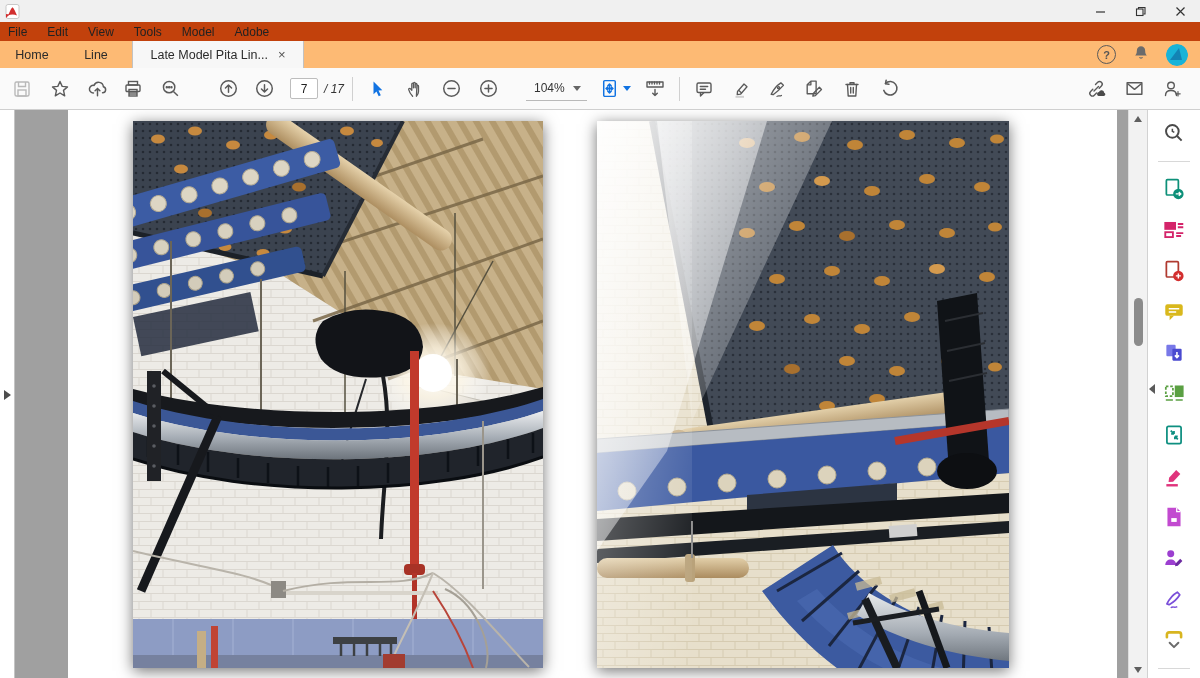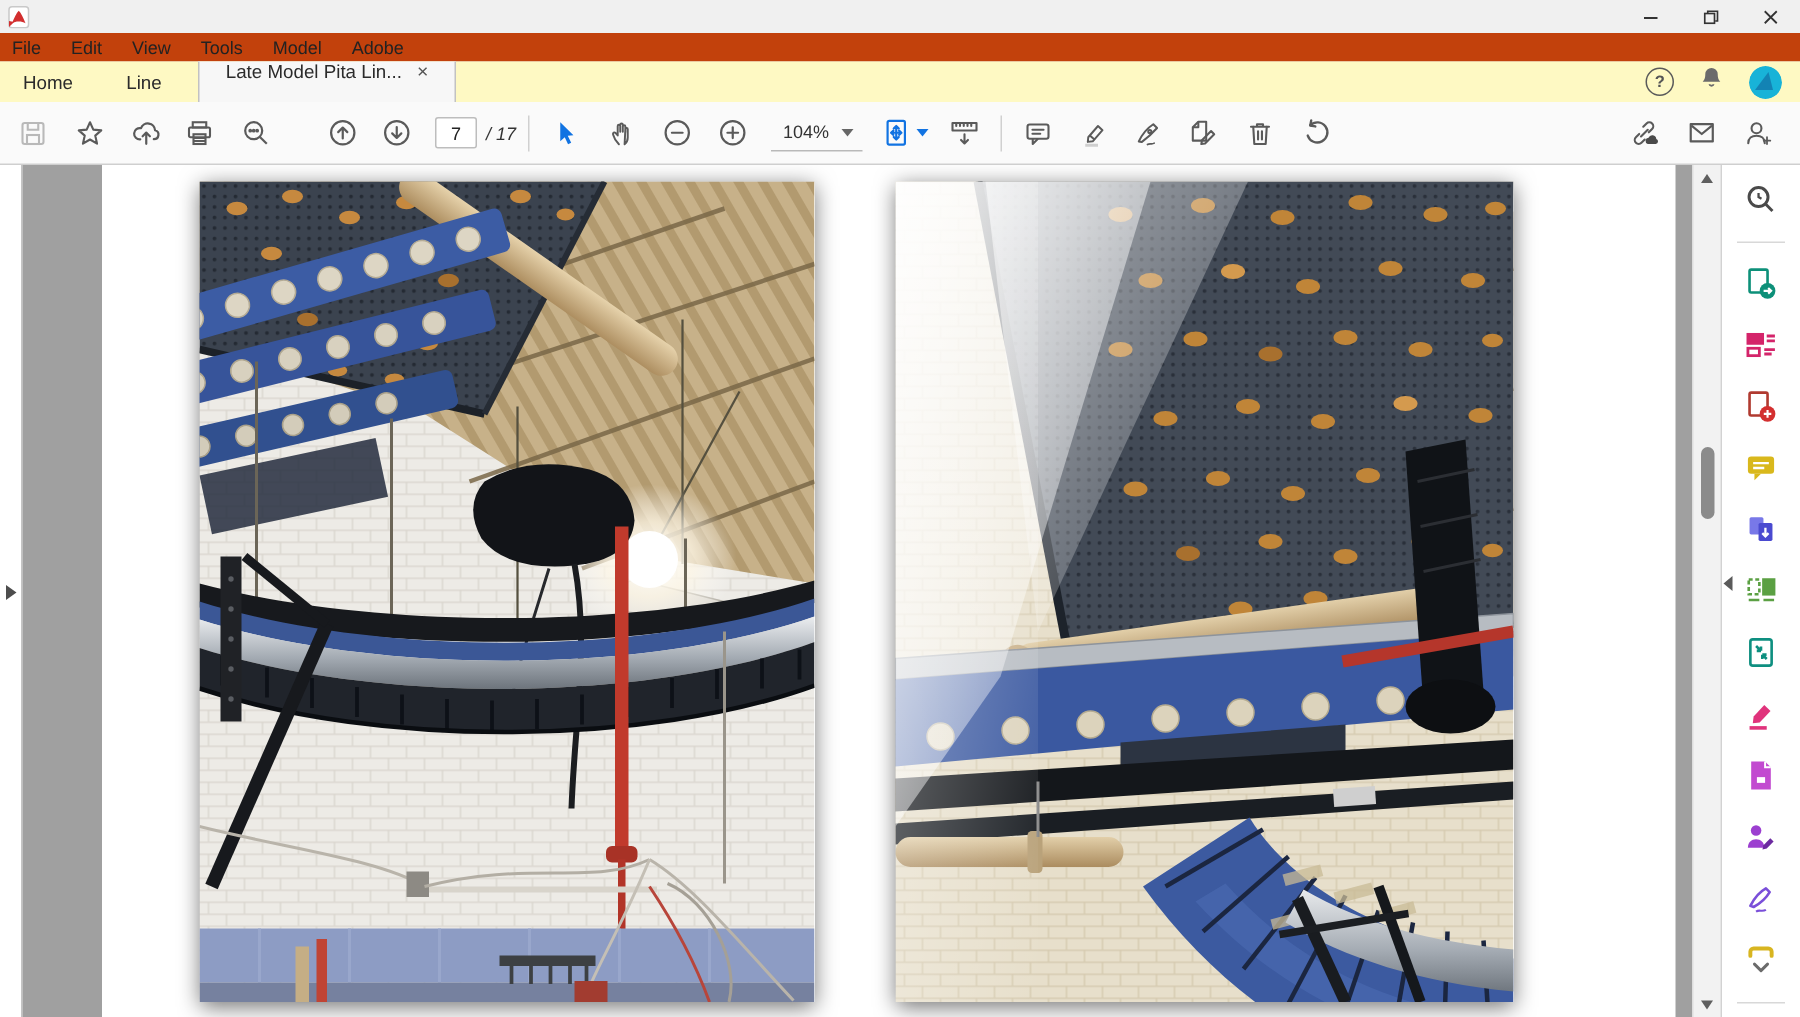--- a/index.html
+++ b/index.html
@@ -14,37 +14,37 @@
   .win-controls { margin-left:auto; display:flex; height:100%; }
   .win-btn { width:40px; height:22px; display:flex; align-items:center; justify-content:center; cursor:default;}
   .win-btn svg { display:block; }
 
   
   .menubar { height:19px; background:#c2410c; display:flex; align-items:center; padding-left:6px; flex:0 0 auto;text-align:right;}
   .menu-item { font-size:12px; color:#222; padding:0 10px; }
   .menu-item:first-child { padding-left:2px; }
 
   
-  .tabbar { height:27px; background:#fef9c3; display:flex; align-items:stretch; flex:0 0 auto;}
+  .tabbar { height:27px; background:#fdba74; display:flex; align-items:stretch; flex:0 0 auto;}
   .tab-btn { width:64px; display:flex; align-items:center; justify-content:center; font-size:12.5px; color:#2b2b2b;}
   .doc-tab { width:172px; background:#f7f7f7; border-left:1px solid #c2c2c2; border-right:1px solid #c2c2c2;
-    display:flex; justify-content:center; gap:10px; font-size:12.5px; color:#2b2b2b; margin-left:4px;}
+    display:flex; align-items:center; justify-content:center; gap:10px; font-size:12.5px; color:#2b2b2b; margin-left:4px;}
   .doc-tab .close { color:#555; font-size:13px; line-height:1; }
   .tabbar-right { margin-left:auto; display:flex; align-items:center; gap:16px; padding-right:12px;}
   .avatar { width:22px; height:22px; border-radius:50%; overflow:hidden; }
 
   
   .toolbar { height:42px; background:#fafafa; border-bottom:1px solid #cfcfcf; display:flex; align-items:center; padding:0 6px; flex:0 0 auto;}
   .tb-btn { width:32px; height:32px; display:flex; align-items:center; justify-content:center; flex:0 0 auto; border-radius:3px;}
   .tb-sep { width:1px; height:24px; background:#d0d0d0; margin:0 8px; flex:0 0 auto;}
   .page-input { width:28px; height:21px; border:1px solid #bdbdbd; border-radius:2px; text-align:center;
     font-size:12px; color:#222; background:#fff; margin-left:10px; font-family:inherit;}
   .page-total { font-size:12px; color:#333; margin-left:6px; white-space:nowrap;font-style:italic;}
   .zoom-box { display:flex; align-items:center; gap:8px; border-bottom:1px solid #b9b9b9; height:24px;
-    padding:0 6px 0 8px; margin-left:10px; flex:0 0 auto;text-align:right;}
+    padding:0 6px 0 8px; margin-left:22px; flex:0 0 auto;text-align:right;}
   .zoom-box .zlevel { font-size:12px; color:#333; }
   .caret { width:0; height:0; border-left:4px solid transparent; border-right:4px solid transparent; border-top:5px solid #666;}
   .tb-spacer { flex:1 1 auto; }
   .combo { display:flex; align-items:center; gap:3px; flex:0 0 auto; }
 
   
   .content { flex:1 1 auto; display:flex; min-height:0; }
   .left-rail { width:15px; background:#ffffff; border-right:1px solid #c4c4c4; position:relative; flex:0 0 auto;}
   .expand-right { position:absolute; left:4px; top:280px; width:0; height:0;
     border-top:5px solid transparent; border-bottom:5px solid transparent; border-left:7px solid #4d4d4d;}

